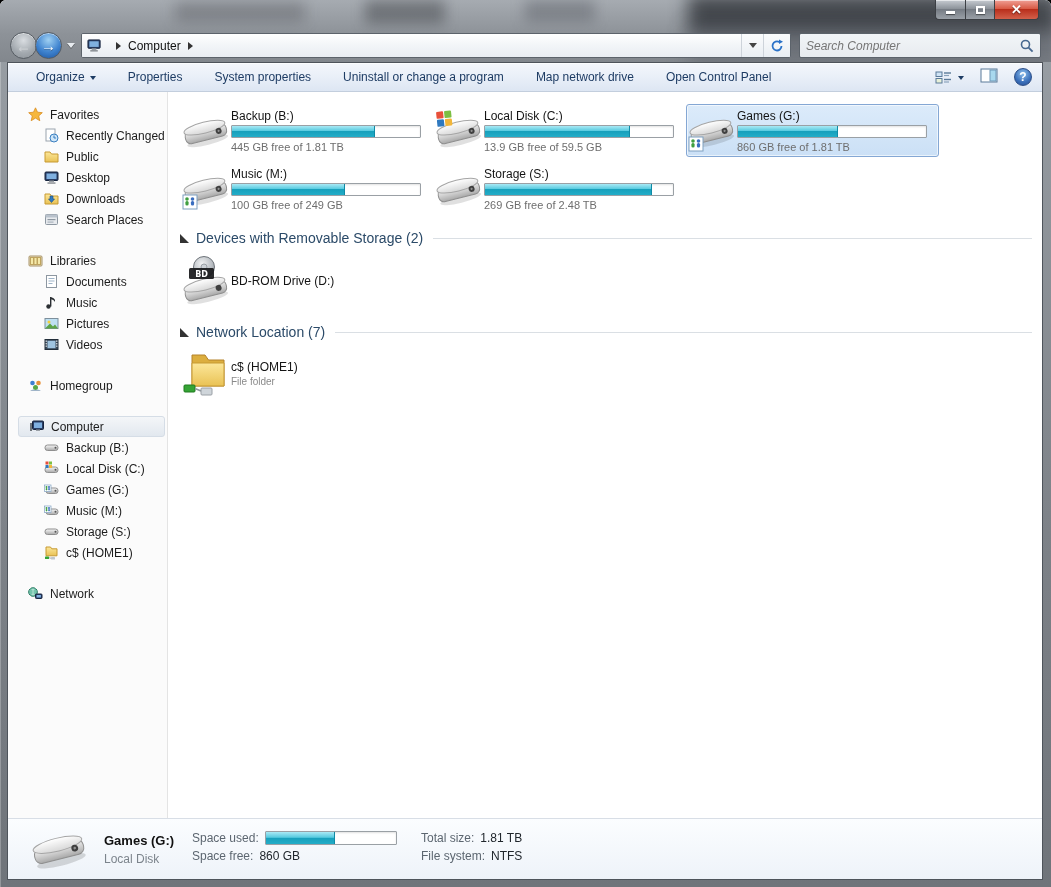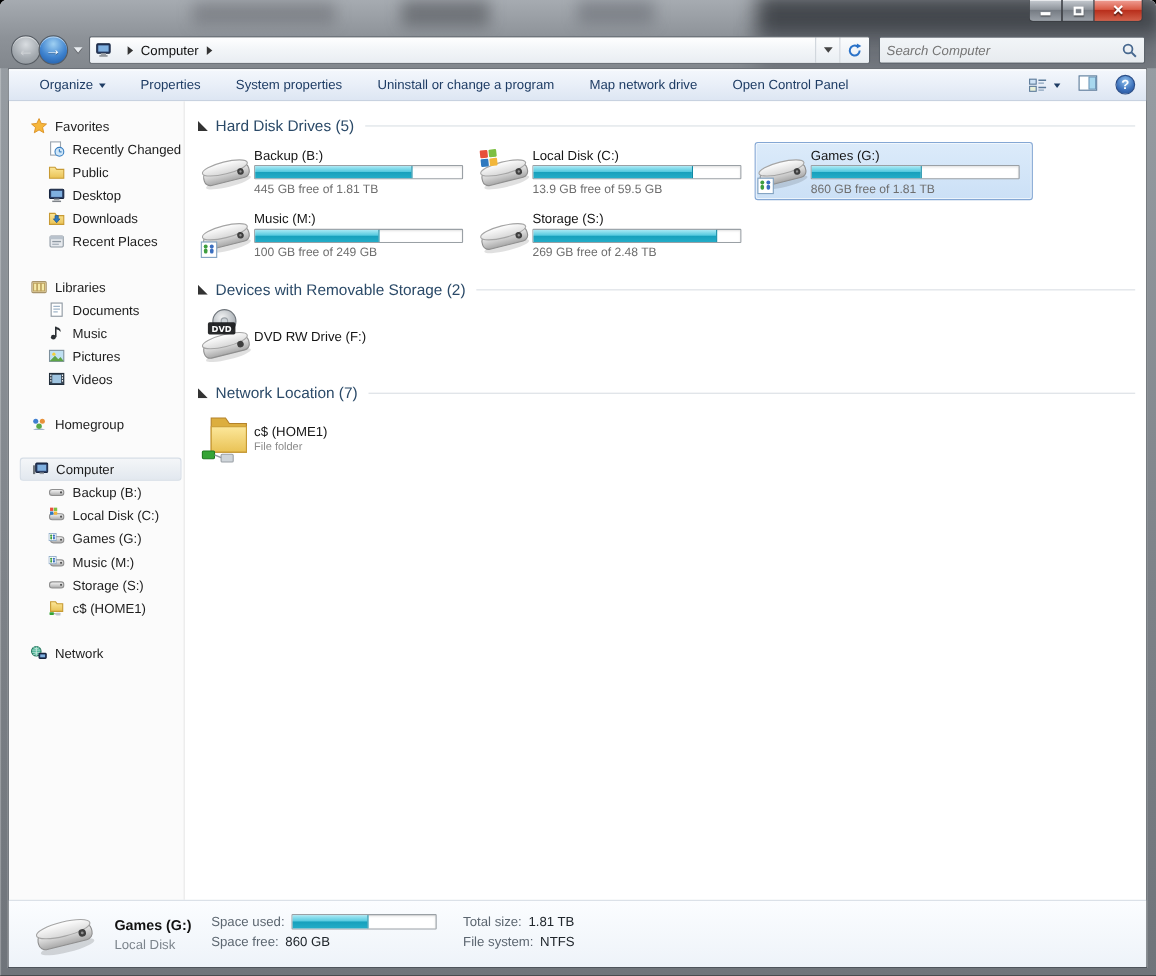--- a/index.html
+++ b/index.html
@@ -316,21 +316,21 @@
           </svg>
           <span class="side-label">Downloads</span>
         </div>
         <div class="side-item child">
           <svg class="side-icon" viewBox="0 0 15 15">
             <rect x="1.5" y="2.5" width="12" height="10" rx="1" fill="#e7eaee" stroke="#8d97a1"></rect>
             <rect x="1.5" y="2.5" width="12" height="3" fill="#b9c2cc"></rect>
             <rect x="3.5" y="7" width="8" height="1.2" fill="#8d97a1"></rect>
               <rect x="3.5" y="9.5" width="6" height="1.2" fill="#aab3bd"></rect>
           </svg>
-          <span class="side-label">Recent Places</span>
+          <span class="side-label">Search Places</span>
         </div>
 
         <div class="side-group-gap"></div>
 
         <div class="side-item">
           <svg class="side-icon" viewBox="0 0 15 15">
             <rect x="1" y="3" width="13" height="10" rx="1" fill="#e9ddba" stroke="#a8946a"></rect>
             <rect x="2.5" y="4.5" width="3" height="7" fill="#f5e9a8" stroke="#bfa45f"></rect>
             <rect x="6" y="4.5" width="3" height="7" fill="#f5e9a8" stroke="#bfa45f"></rect>
             <rect x="9.5" y="4.5" width="3" height="7" fill="#f5e9a8" stroke="#bfa45f"></rect>
@@ -468,27 +468,20 @@
             <path d="M1.2,5 h7.6 M1.2,7 h7.6 M5,1.7 v8.6 M2.2,2.8 q2.8,2 5.6,0 M2.2,9.2 q2.8,-2 5.6,0" stroke="#d8efe8" stroke-width=".7" fill="none"></path>
             <rect x="7.5" y="8" width="6.5" height="4.5" rx=".8" fill="#2b3f66" stroke="#16243f"></rect>
             <rect x="8.6" y="9" width="4.3" height="2.5" fill="#7fb0e0"></rect>
           </svg>
           <span class="side-label">Network</span>
         </div>
       </div>
 
       <div class="main">
 
-        <div class="section-header">
-          <svg class="sec-tri" viewBox="0 0 9 9">
-              <polygon points="0,0 9,9 0,9" fill="#333"></polygon>
-            </svg>
-          <span class="sec-title">Hard Disk Drives (5)</span>
-          <div class="sec-line"></div>
-        </div>
 
         <div class="tile-grid">
 
           <div class="tile drive-tile">
             <div class="tile-icon">
               <svg width="48" height="42" viewBox="0 0 48 42">
                 <g transform="rotate(-14 24 24)">
                   <ellipse cx="24" cy="31" rx="21" ry="4" fill="rgba(0,0,0,.12)"></ellipse>
                   <rect x="3" y="17" width="42" height="13" rx="5.5" fill="url(#gBody)" stroke="#8f8f8f"></rect>
                   <ellipse cx="24" cy="17.5" rx="21" ry="5.5" fill="url(#gTop)" stroke="#a5a5a5"></ellipse>
@@ -613,38 +606,38 @@
 
         <div class="section-header">
           <svg class="sec-tri" viewBox="0 0 9 9">
               <polygon points="0,0 9,9 0,9" fill="#333"></polygon>
             </svg>
           <span class="sec-title">Devices with Removable Storage (2)</span>
           <div class="sec-line"></div>
         </div>
 
         <div class="tile-grid">
-
           <div class="tile device-tile">
             <div class="tile-icon">
               <svg width="48" height="52" viewBox="0 0 48 52">
                 <g transform="translate(0,12) rotate(-14 24 24)">
                   <ellipse cx="24" cy="31" rx="21" ry="4" fill="rgba(0,0,0,.12)"></ellipse>
                   <rect x="3" y="17" width="42" height="13" rx="5.5" fill="url(#gBody)" stroke="#8f8f8f"></rect>
                   <ellipse cx="24" cy="17.5" rx="21" ry="5.5" fill="url(#gTop)" stroke="#a5a5a5"></ellipse>
                   <circle cx="37" cy="24" r="3" fill="#3f3f3f"></circle>
                 </g>
                 <circle cx="22" cy="12" r="10.5" fill="url(#gDisc)" stroke="#6f757b"></circle>
                 <circle cx="22" cy="12" r="3" fill="#cdd2d7" stroke="#9aa0a6"></circle>
                 <rect x="7" y="13" width="25" height="11" rx="1.5" fill="#17181a" opacity=".92"></rect>
-                <text x="19.5" y="21.5" font-size="7.5" font-weight="bold" fill="#fff" text-anchor="middle" font-family="DejaVu Sans">DVD</text>
+                <text x="19.5" y="21.5" font-size="8" font-weight="bold" fill="#fff" text-anchor="middle" font-family="DejaVu Sans">BD</text>
               </svg>
             </div>
-            <span class="device-label">DVD RW Drive (F:)</span>
-          </div>
+            <span class="device-label">BD-ROM Drive (D:)</span>
+          </div>
+
         </div>
 
         <div class="section-header">
           <svg class="sec-tri" viewBox="0 0 9 9">
               <polygon points="0,0 9,9 0,9" fill="#333"></polygon>
             </svg>
           <span class="sec-title">Network Location (7)</span>
           <div class="sec-line"></div>
         </div>
 

